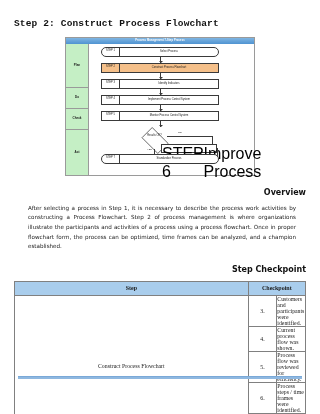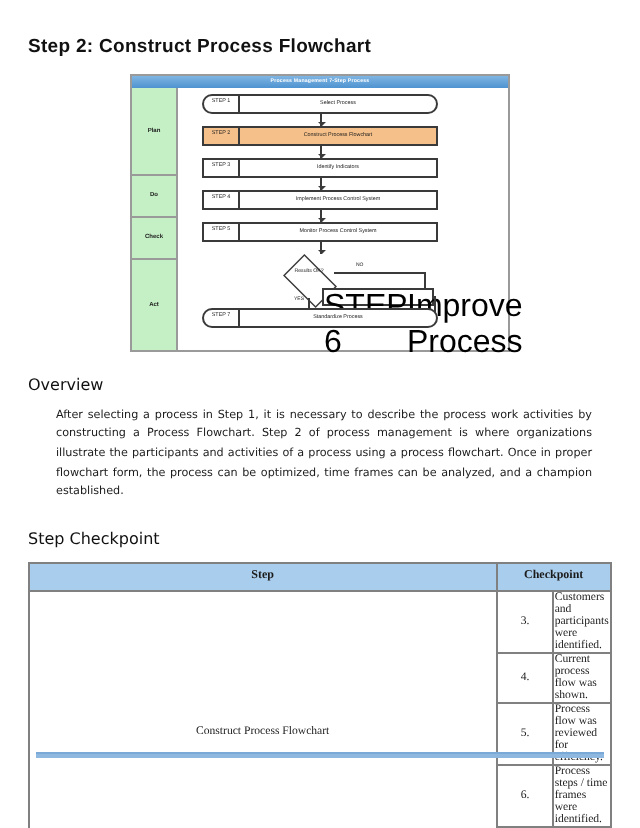--- a/index.html
+++ b/index.html
@@ -18,21 +18,21 @@
   .page {
     position: relative;
     width: 320px;
     height: 414px;
     box-sizing: border-box;
     padding: 0 14px;
   }
 
   
   .page-title {
-    font-family: Liberation Sans, sans-serif;
+    font-family: Liberation Mono, monospace;
     font-size: 9.5px;
     font-weight: bold;
     color: #111111;
     letter-spacing: 0.15px;
     margin: 18px 0 0 0;
     white-space: nowrap;
   }
 
   
   .figure {
@@ -245,23 +245,24 @@
     bottom: -0.5px;
     border-left: 2px solid transparent;
     border-right: 2px solid transparent;
     border-top: 2.5px solid #3a3a3a;
   }
 
   
   .section-heading {
     font-family: "DejaVu Sans", sans-serif;
     font-size: 8px;
-    font-weight: normal;
+    font-weight: bold;
     color: #111111;
     margin: 12px 0 0 0;
+    text-align: right;
   }
   .section-heading.checkpoints { margin-top: 13px; }
 
   .overview-text {
     margin: 7px 0 0 14px;
     font-family: "DejaVu Sans", sans-serif;
     font-size: 5.6px;
     line-height: 1.72;
     color: #1b1b1b;
     text-align: justify;

